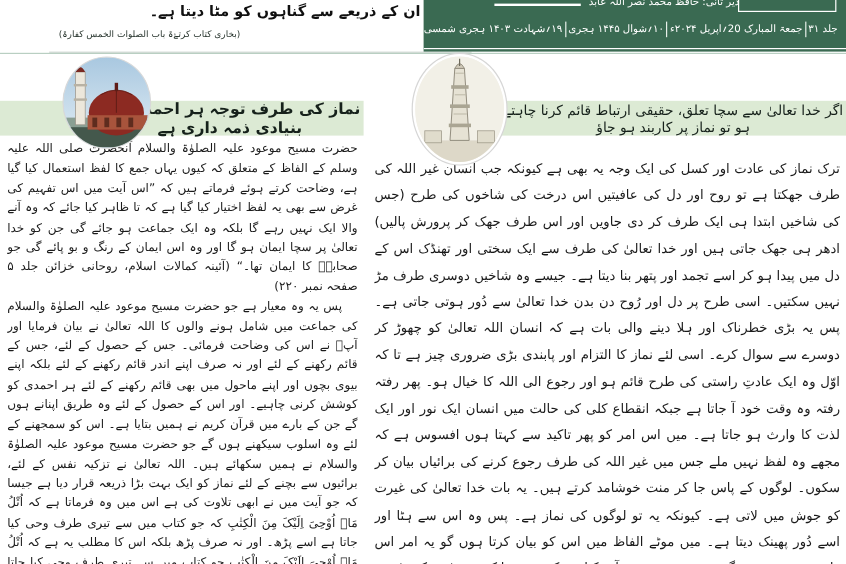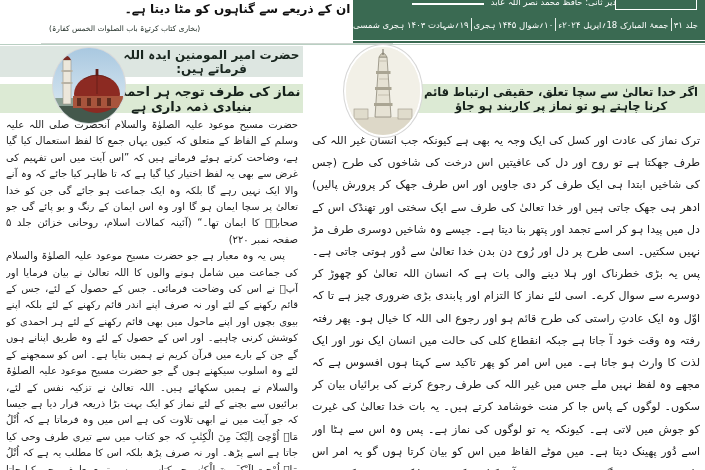--- a/index.html
+++ b/index.html
@@ -65,21 +65,21 @@
   }
   .la-body{
     position:absolute;left:6px;top:117px;width:292px;height:353px;
     direction:rtl;text-align:justify;font-size:10px;line-height:16.4px;color:#1c1c1c;
     overflow:hidden;
   }
   .la-body p{margin:0;}
   .la-body p.indent{text-indent:13px;}
   
   .ra-kicker{left:355px;top:46px;width:350px;height:31px;padding-left:64px;font-size:15px;font-weight:bold;}
-  .ra-title{left:355px;top:84px;width:350px;height:29px;padding-left:62px;font-size:11.5px;font-weight:bold;}
+  .ra-title{left:355px;top:84px;width:350px;height:29px;padding-left:62px;font-size:11.5px;font-weight:normal;}
   .ra-photo{
     position:absolute;left:344px;top:45px;width:74px;height:88px;border-radius:50%;
     overflow:hidden;border:2px solid #ffffff;background:#f2f0e9;z-index:5;
     box-shadow:0 0 0 1px #d6d6d6;
   }
   .ra-body{
     position:absolute;left:312px;top:130px;width:388px;height:340px;
     direction:rtl;text-align:justify;font-size:11px;line-height:22.2px;color:#1a1a1a;
     overflow:hidden;
   }
@@ -98,35 +98,32 @@
   <div class="masthead">
     <div class="mast-top">
       <span class="mast-rule long"></span>
       <span class="mast-editor">مدیر ثانی: حافظ محمد نصر اللہ عابد</span>
       <span class="mast-rule short"></span>
     </div>
     <div class="mast-box"></div>
     <div class="date-row">
       <span class="date-item">جلد ۳۱</span>
       <span class="vsep"></span>
-      <span class="date-item">جمعۃ المبارک 18؍اپریل ۲۰۲۴ء</span>
+      <span class="date-item">جمعۃ المبارک 20؍اپریل ۲۰۲۴ء</span>
       <span class="vsep"></span>
       <span class="date-item">۱۰؍شوال ۱۴۴۵ ہجری</span>
       <span class="vsep"></span>
       <span class="date-item">۱۹؍شہادت ۱۴۰۳ ہجری شمسی</span>
 
     </div>
     <div class="mast-bottomline"></div>
   </div>
 
   <div class="page-rule"></div>
 
-  <div class="band band-kicker la-kicker">
-    <span>حضرت امیر المومنین ایدہ اللہ فرماتے ہیں:</span>
-  </div>
   <div class="band band-title la-title">
     <span>نماز کی طرف توجہ ہر احمدی کی بنیادی ذمہ داری ہے</span>
   </div>
 
   <div class="la-photo">
     <svg width="72" height="75" viewBox="0 0 72 75" xmlns="http://www.w3.org/2000/svg">
       <defs>
         <linearGradient id="sky" x1="0" y1="0" x2="0" y2="1">
           <stop offset="0" stop-color="#a9c8e0"></stop>
           <stop offset="1" stop-color="#e3eef5"></stop>

